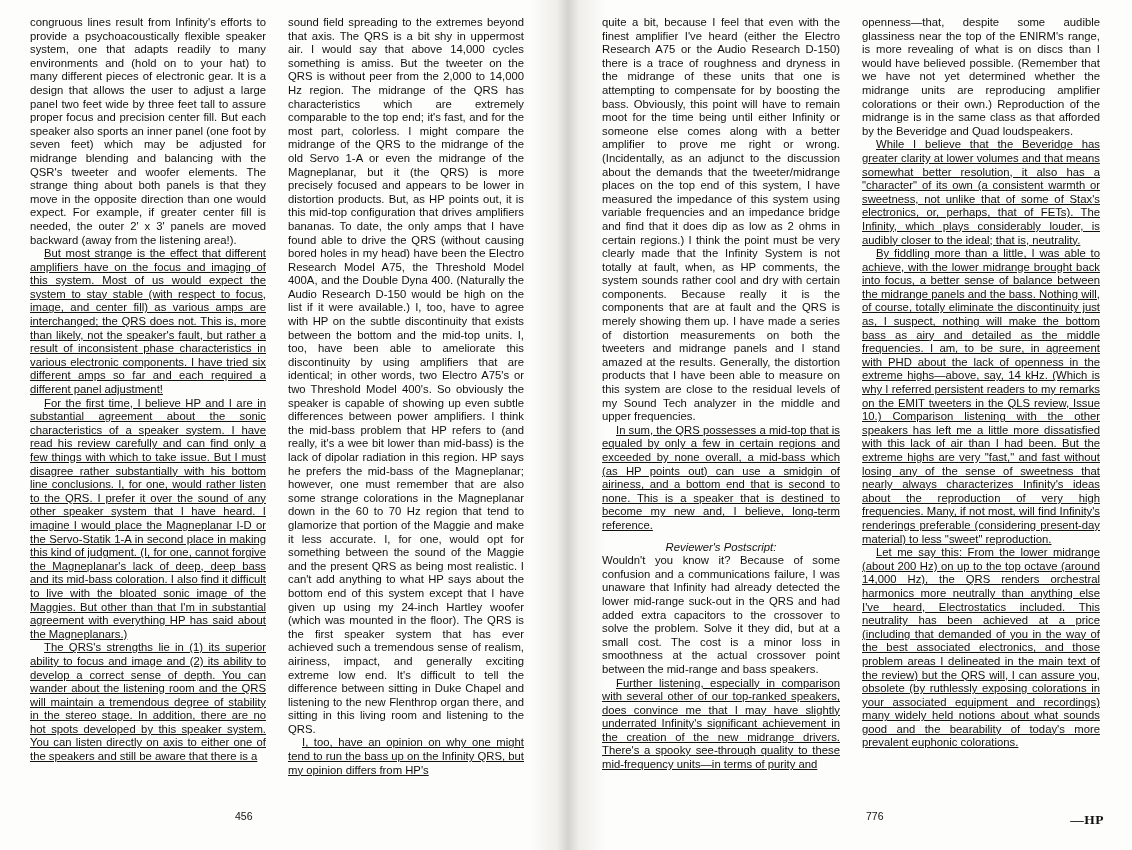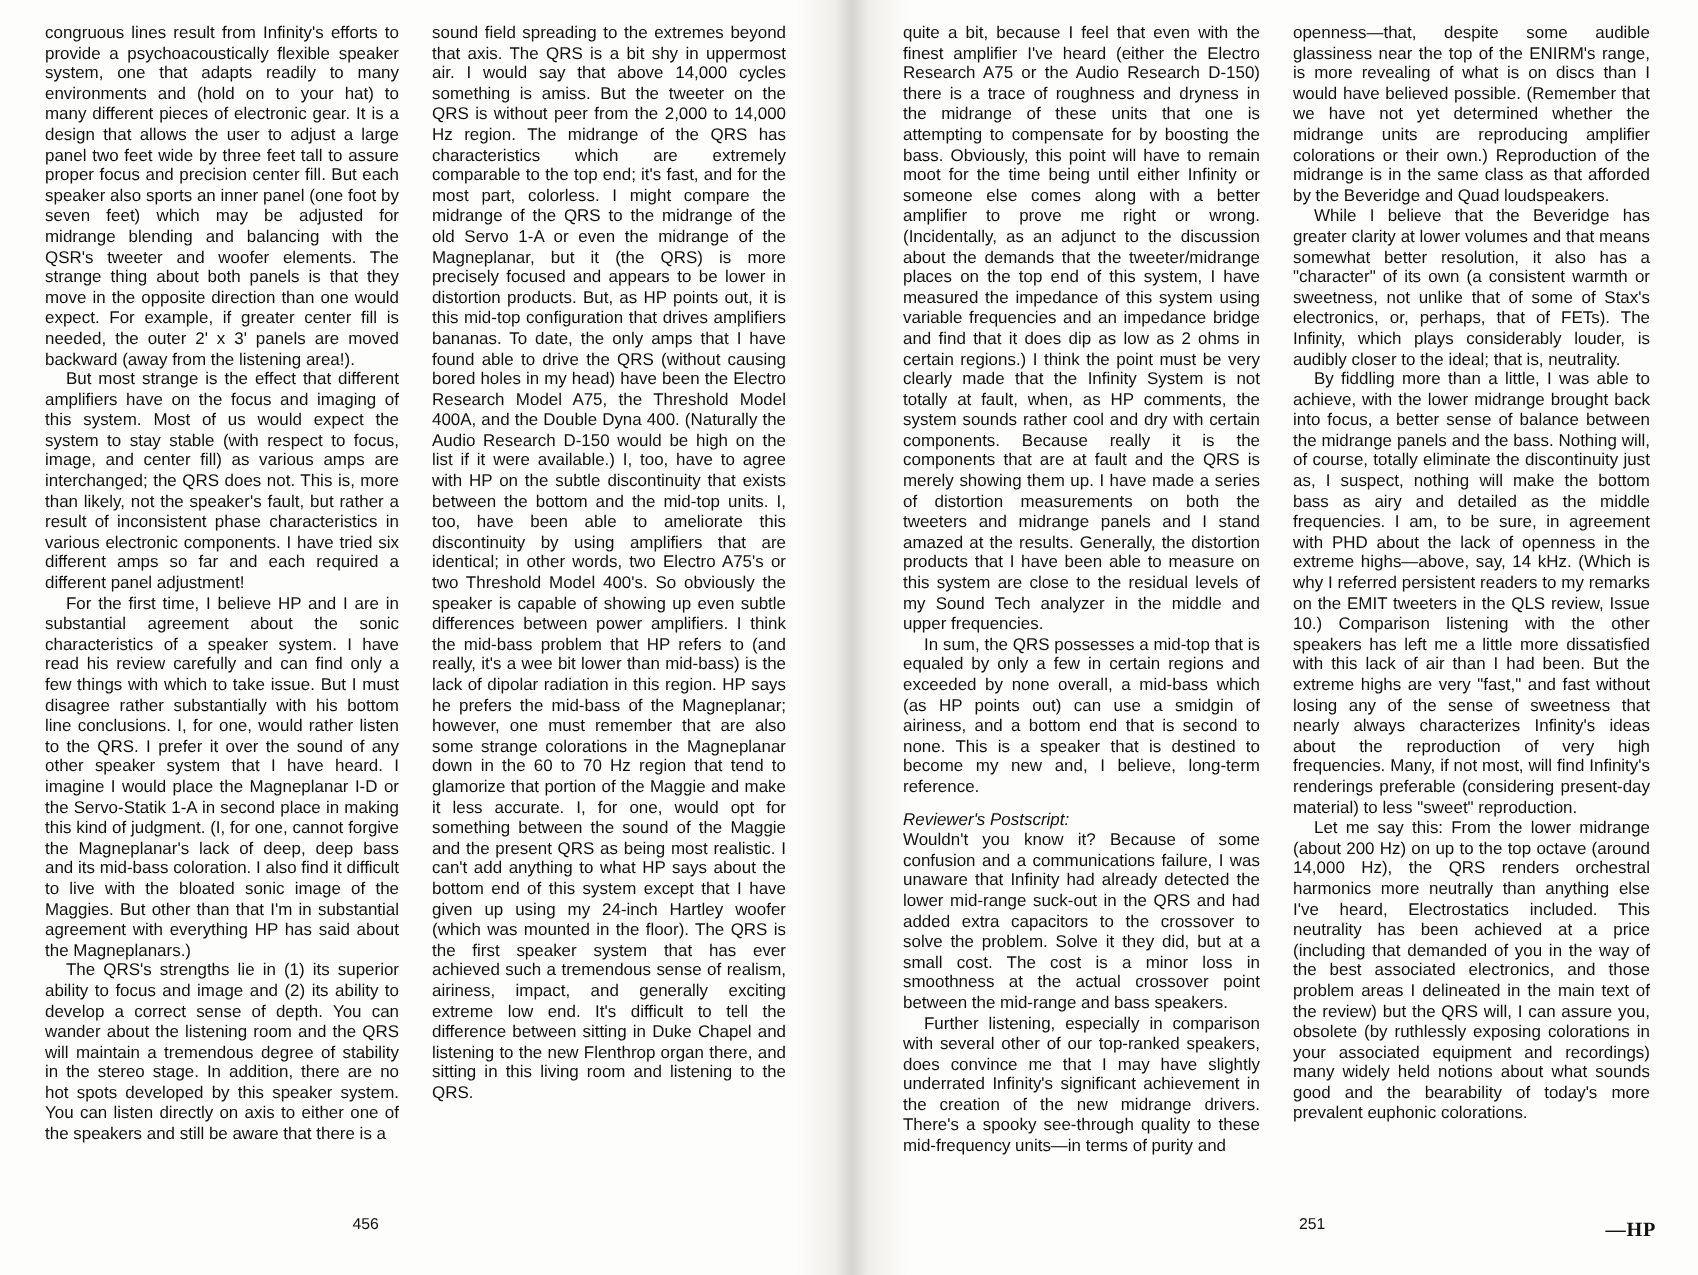--- a/index.html
+++ b/index.html
@@ -64,29 +64,29 @@
 
   p {
     margin: 0;
     font-size: 11.3px;
     line-height: 13.6px;
     text-align: justify;
     text-justify: inter-word;
     hyphens: none;
     font-family: "Liberation Sans", sans-serif;
   }
-  p + p { text-indent: 14px; }
+  p + p { text-indent: 14px; text-decoration: underline; }
   p.first { text-indent: 0; }
 
   .subhead {
     margin: 0;
     font-size: 11.3px;
     line-height: 13.6px;
     font-style: italic;
-    text-align: left;
+    text-align: center;
   }
   .spacer { height: 8px; }
 
   .folio {
     position: absolute;
     bottom: 28px;
     font-size: 10.5px;
     color: #111;
   }
   .folio-left  { left: 235px; }
@@ -114,20 +114,21 @@
 
         <div class="col">
           <p class="first">congruous lines result from Infinity's efforts to provide a psychoacoustically flexible speaker system, one that adapts readily to many environments and (hold on to your hat) to many different pieces of electronic gear. It is a design that allows the user to adjust a large panel two feet wide by three feet tall to assure proper focus and precision center fill. But each speaker also sports an inner panel (one foot by seven feet) which may be adjusted for midrange blending and balancing with the QSR's tweeter and woofer elements. The strange thing about both panels is that they move in the opposite direction than one would expect. For example, if greater center fill is needed, the outer 2' x 3' panels are moved backward (away from the listening area!).</p>
           <p>But most strange is the effect that different amplifiers have on the focus and imaging of this system. Most of us would expect the system to stay stable (with respect to focus, image, and center fill) as various amps are interchanged; the QRS does not. This is, more than likely, not the speaker's fault, but rather a result of inconsistent phase characteristics in various electronic components. I have tried six different amps so far and each required a different panel adjustment!</p>
           <p>For the first time, I believe HP and I are in substantial agreement about the sonic characteristics of a speaker system. I have read his review carefully and can find only a few things with which to take issue. But I must disagree rather substantially with his bottom line conclusions. I, for one, would rather listen to the QRS. I prefer it over the sound of any other speaker system that I have heard. I imagine I would place the Magneplanar I-D or the Servo-Statik 1-A in second place in making this kind of judgment. (I, for one, cannot forgive the Magneplanar's lack of deep, deep bass and its mid-bass coloration. I also find it difficult to live with the bloated sonic image of the Maggies. But other than that I'm in substantial agreement with everything HP has said about the Magneplanars.)</p>
           <p>The QRS's strengths lie in (1) its superior ability to focus and image and (2) its ability to develop a correct sense of depth. You can wander about the listening room and the QRS will maintain a tremendous degree of stability in the stereo stage. In addition, there are no hot spots developed by this speaker system. You can listen directly on axis to either one of the speakers and still be aware that there is a</p>
         </div>
 
         <div class="col">
           <p class="first">sound field spreading to the extremes beyond that axis. The QRS is a bit shy in uppermost air. I would say that above 14,000 cycles something is amiss. But the tweeter on the QRS is without peer from the 2,000 to 14,000 Hz region. The midrange of the QRS has characteristics which are extremely comparable to the top end; it's fast, and for the most part, colorless. I might compare the midrange of the QRS to the midrange of the old Servo 1-A or even the midrange of the Magneplanar, but it (the QRS) is more precisely focused and appears to be lower in distortion products. But, as HP points out, it is this mid-top configuration that drives amplifiers bananas. To date, the only amps that I have found able to drive the QRS (without causing bored holes in my head) have been the Electro Research Model A75, the Threshold Model 400A, and the Double Dyna 400. (Naturally the Audio Research D-150 would be high on the list if it were available.) I, too, have to agree with HP on the subtle discontinuity that exists between the bottom and the mid-top units. I, too, have been able to ameliorate this discontinuity by using amplifiers that are identical; in other words, two Electro A75's or two Threshold Model 400's. So obviously the speaker is capable of showing up even subtle differences between power amplifiers. I think the mid-bass problem that HP refers to (and really, it's a wee bit lower than mid-bass) is the lack of dipolar radiation in this region. HP says he prefers the mid-bass of the Magneplanar; however, one must remember that are also some strange colorations in the Magneplanar down in the 60 to 70 Hz region that tend to glamorize that portion of the Maggie and make it less accurate. I, for one, would opt for something between the sound of the Maggie and the present QRS as being most realistic. I can't add anything to what HP says about the bottom end of this system except that I have given up using my 24-inch Hartley woofer (which was mounted in the floor). The QRS is the first speaker system that has ever achieved such a tremendous sense of realism, airiness, impact, and generally exciting extreme low end. It's difficult to tell the difference between sitting in Duke Chapel and listening to the new Flenthrop organ there, and sitting in this living room and listening to the QRS.</p>
+          <p>I, too, have an opinion on why one might tend to run the bass up on the Infinity QRS, but my opinion differs from HP's</p>
         </div>
 
       </div>
       <div class="folio folio-left">456</div>
     </div>
 
     <div class="leaf right">
       <div class="columns">
 
         <div class="col">
@@ -140,20 +141,20 @@
         </div>
 
         <div class="col">
           <p class="first">openness—that, despite some audible glassiness near the top of the ENIRM's range, is more revealing of what is on discs than I would have believed possible. (Remember that we have not yet determined whether the midrange units are reproducing amplifier colorations or their own.) Reproduction of the midrange is in the same class as that afforded by the Beveridge and Quad loudspeakers.</p>
           <p>While I believe that the Beveridge has greater clarity at lower volumes and that means somewhat better resolution, it also has a "character" of its own (a consistent warmth or sweetness, not unlike that of some of Stax's electronics, or, perhaps, that of FETs). The Infinity, which plays considerably louder, is audibly closer to the ideal; that is, neutrality.</p>
           <p>By fiddling more than a little, I was able to achieve, with the lower midrange brought back into focus, a better sense of balance between the midrange panels and the bass. Nothing will, of course, totally eliminate the discontinuity just as, I suspect, nothing will make the bottom bass as airy and detailed as the middle frequencies. I am, to be sure, in agreement with PHD about the lack of openness in the extreme highs—above, say, 14 kHz. (Which is why I referred persistent readers to my remarks on the EMIT tweeters in the QLS review, Issue 10.) Comparison listening with the other speakers has left me a little more dissatisfied with this lack of air than I had been. But the extreme highs are very "fast," and fast without losing any of the sense of sweetness that nearly always characterizes Infinity's ideas about the reproduction of very high frequencies. Many, if not most, will find Infinity's renderings preferable (considering present-day material) to less "sweet" reproduction.</p>
           <p>Let me say this: From the lower midrange (about 200 Hz) on up to the top octave (around 14,000 Hz), the QRS renders orchestral harmonics more neutrally than anything else I've heard, Electrostatics included. This neutrality has been achieved at a price (including that demanded of you in the way of the best associated electronics, and those problem areas I delineated in the main text of the review) but the QRS will, I can assure you, obsolete (by ruthlessly exposing colorations in your associated equipment and recordings) many widely held notions about what sounds good and the bearability of today's more prevalent euphonic colorations.</p>
         </div>
 
       </div>
-      <div class="folio folio-right">251</div>
+      <div class="folio folio-right">776</div>
       <div class="byline">—HP</div>
     </div>
 
   </div>
 
   <div class="gutter"></div>
 </div>
 
 </body></html>

